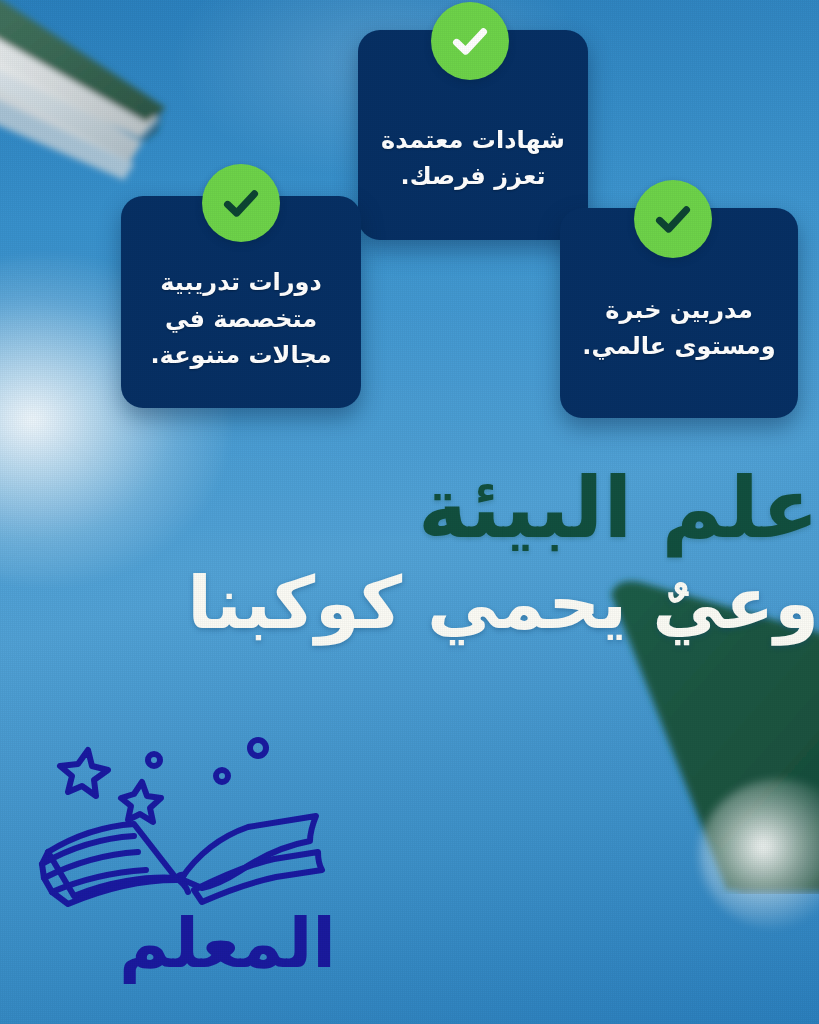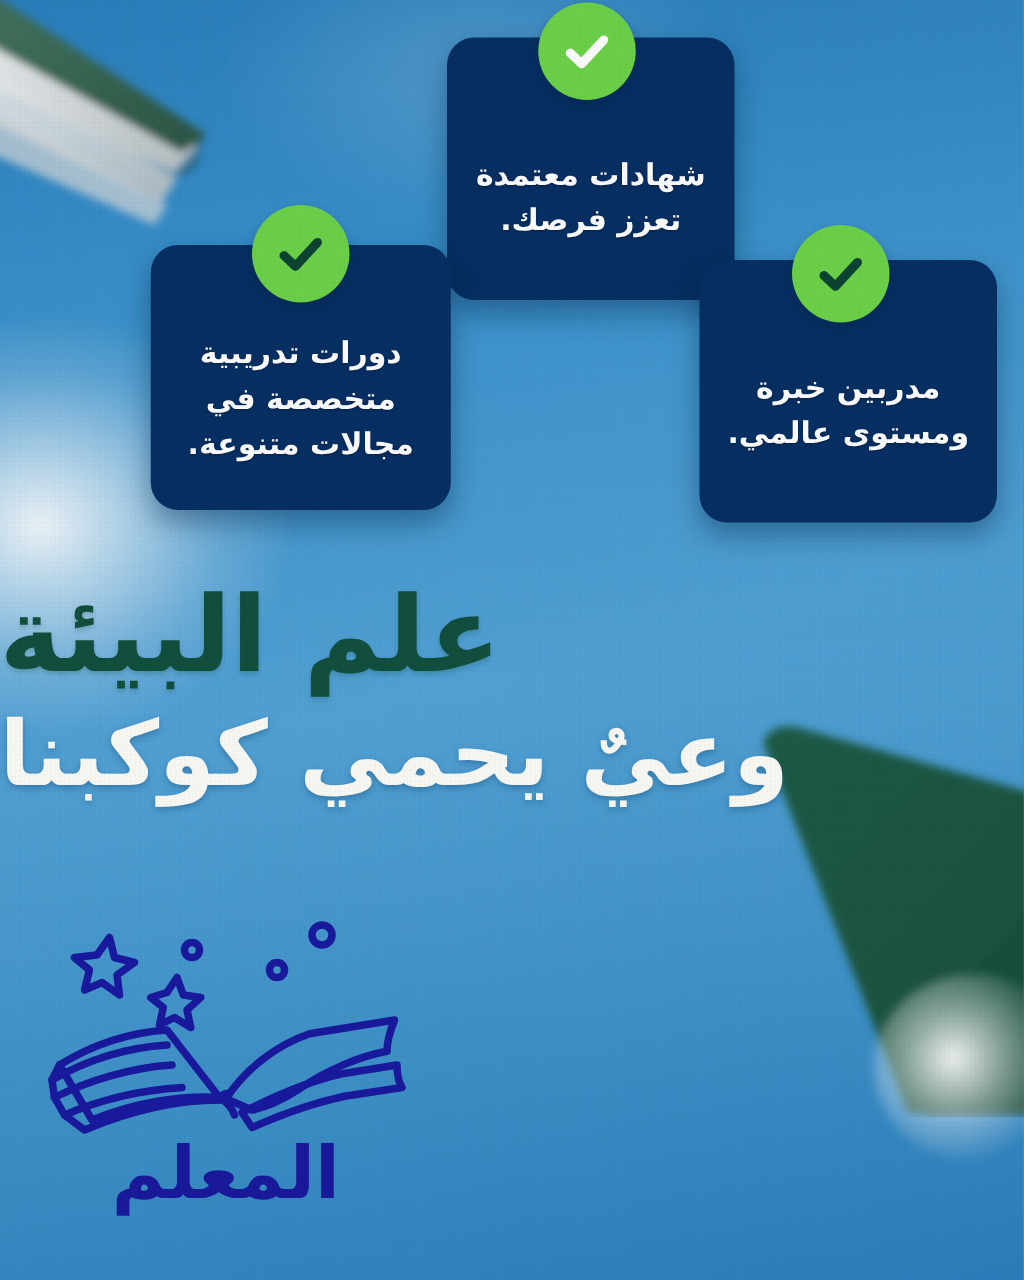--- a/index.html
+++ b/index.html
@@ -72,39 +72,39 @@
     background:#6ed34a;display:flex;align-items:center;justify-content:center;
     box-shadow:0 3px 7px rgba(4,32,66,.30);
   }
   #check-center{left:431px;top:2px;}
   #check-left{left:202px;top:164px;}
   #check-right{left:634px;top:180px;}
   .check svg{display:block;width:46px;height:46px;}
 
   
   .headline{
-    position:absolute;left:0;right:0;top:466px;text-align:left;direction:rtl;
+    position:absolute;left:0;right:0;top:466px;text-align:right;direction:rtl;
   }
   .title-main{
     font-size:84px;line-height:1.0;font-weight:700;color:#12503f;
     letter-spacing:0;margin:0;
     text-shadow:0 2px 4px rgba(10,60,48,.22);
   }
   .title-sub{
     font-size:72px;line-height:1.15;font-weight:700;color:#fbfbf5;
     margin:12px 0 0 0;
     text-shadow:0 2px 5px rgba(18,70,115,.38);
   }
 
   
   .logo{position:absolute;left:16px;bottom:-4px;width:320px;height:300px;direction:rtl;}
   .logo svg{display:block;width:310px;height:185px;}
   .logo-name{
-    margin:-4px 0 0 0;text-align:center;width:310px;
-    font-size:58px;font-weight:700;color:#1a1a9e;letter-spacing:1px;line-height:1;
+    margin:-4px 0 0 0;text-align:right;width:310px;
+    font-size:69px;font-weight:700;color:#1a1a9e;letter-spacing:1px;line-height:1;
   }
   .logo-tag{
     margin:2px 0 0 0;text-align:center;width:310px;
     font-size:30px;font-weight:600;color:#1f2f9c;line-height:1.1;
   }
   
   .grain{
     position:absolute;inset:0;pointer-events:none;opacity:.05;
     background-image:
       repeating-linear-gradient(0deg,rgba(0,0,0,.5) 0 1px,transparent 1px 2px),

